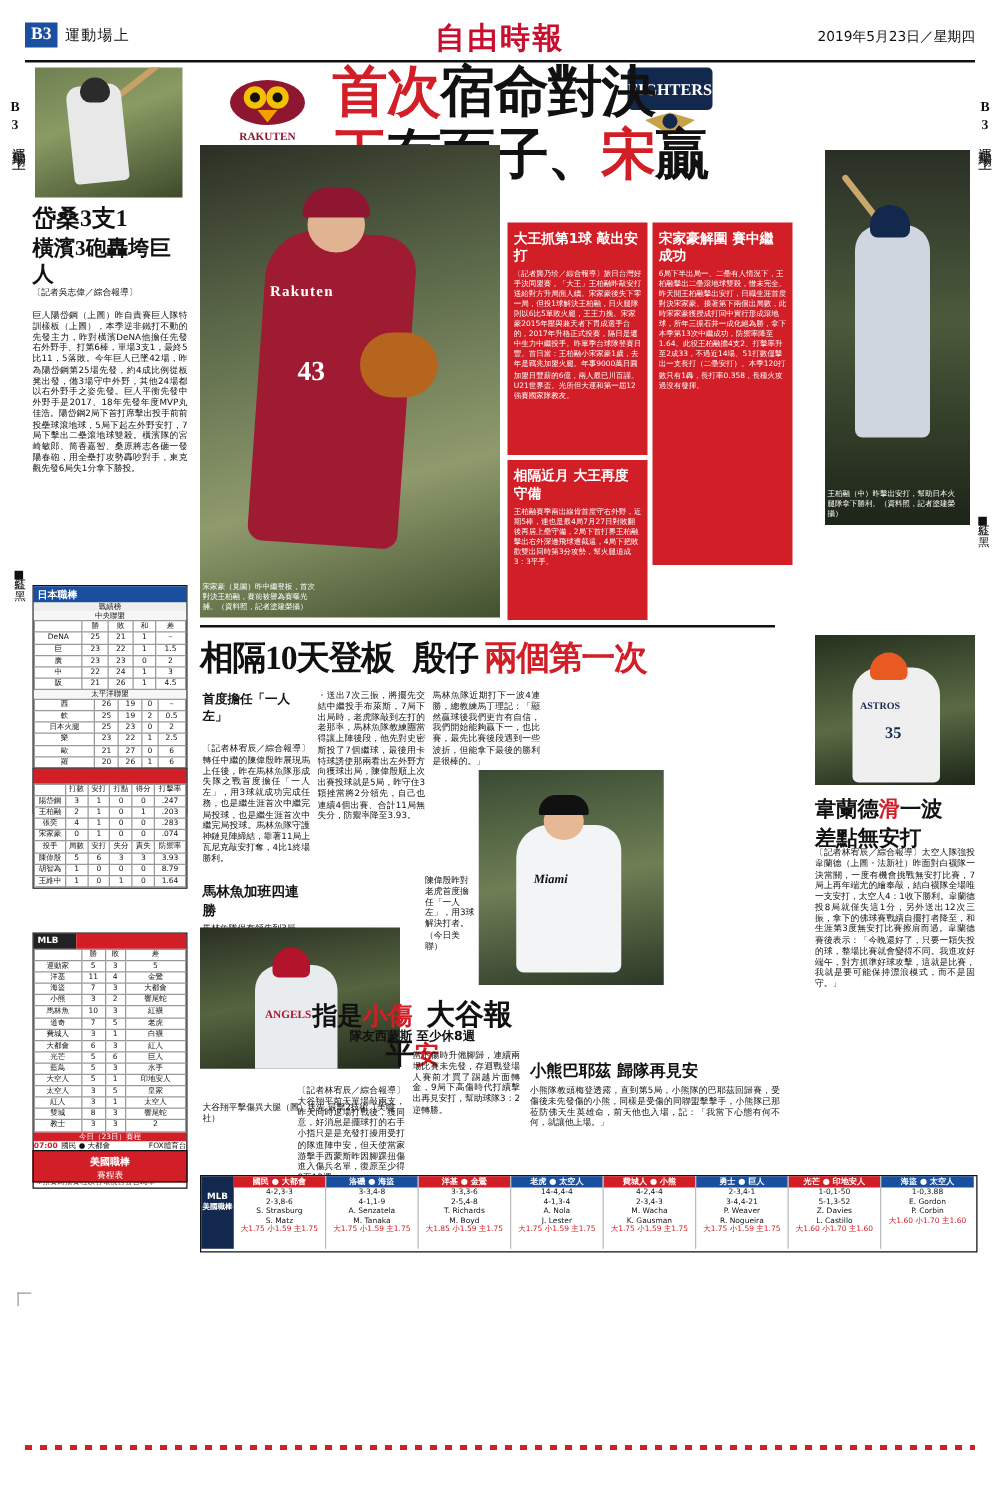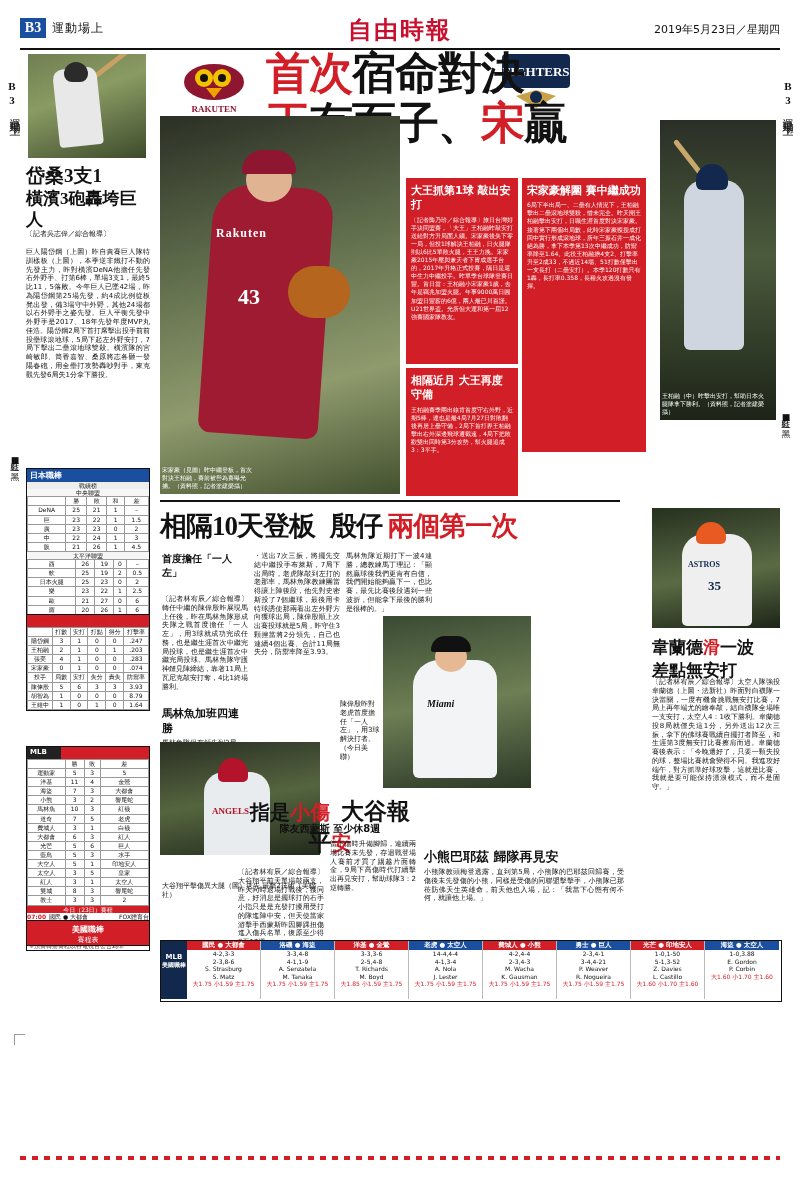--- a/index.html
+++ b/index.html
@@ -519,21 +519,21 @@
     <div class="rbat"></div>
     <div class="rbatter"></div>
     <div class="rhelmet"></div>
     <div class="capt" style="width:104px;">王柏融（中）昨擊出安打，幫助日本火腿隊拿下勝利。（資料照，記者塗建榮攝）</div>
   </div>
 
   <div class="redpanel" style="left:406px;top:178px;width:112px;height:186px;">
     <div class="ttl">大王抓第1球 敲出安打</div>
     <div class="txt" style="margin-top:3px;max-height:152px;overflow:hidden;">〔記者龔乃玠／綜合報導〕旅日台灣好手決同盟賽，「大王」王柏融昨敲安打送給對方升局面人續。宋家豪後失下零一局，但投1球解決王柏融，日火腿隊則以6比5單敗火腿，王王力挽。宋家豪2015年壓與兼天者下胃成選手台的，2017年升格正式投賽，隔日是還中生力中繼投手。昨單季台球隊登賽日豐。首日當：王柏融小宋家豪1歲，去年是羈兆加盟火腿。年事9000萬日圓加盟日豐薪的6億，兩人最已川百謹。U21世界盃。光所但大運和第一屆12強賽國家隊教友。</div>
   </div>
-  <div class="redpanel" style="left:522px;top:178px;width:124px;height:274px;">
+  <div class="redpanel" style="left:522px;top:178px;width:112px;height:274px;">
     <div class="ttl">宋家豪解圍 賽中繼成功</div>
     <div class="txt" style="margin-top:3px;max-height:240px;overflow:hidden;">6局下半出局一、二壘有人情況下，王柏融擊出二壘滾地球雙殺，惜未完全。昨天開王柏融擊出安打，日職生涯首度對決宋家豪。接著第下兩個出局數，此時宋家豪獲授成打回中實行形成滾地球，所年三振石井一成化絕為勝，拿下本季第13次中繼成功，防禦率降至1.64。此役王柏融擔4支2、打擊率升至2成33，不過近14場、51打數僅擊出一支長打（二壘安打）。本季120打數只有1轟，長打率0.358，長種火攻過沒有發揮。</div>
   </div>
   <div class="redpanel" style="left:406px;top:368px;width:112px;height:128px;">
     <div class="ttl">相隔近月 大王再度守備</div>
     <div class="txt" style="margin-top:3px;max-height:96px;overflow:hidden;">王柏融賽季兩出線肯首度守右外野，近期5棒，連也是最4局7月27日對敗翻後再居上壘守備，2局下首打界王柏融擊出右外深邊飛球遭截遠，4局下把敗歡雙出回時第3分攻勢，幫火腿追成3：3平手。</div>
   </div>
 
   <div class="midrule"></div>
   <div class="midhead">

